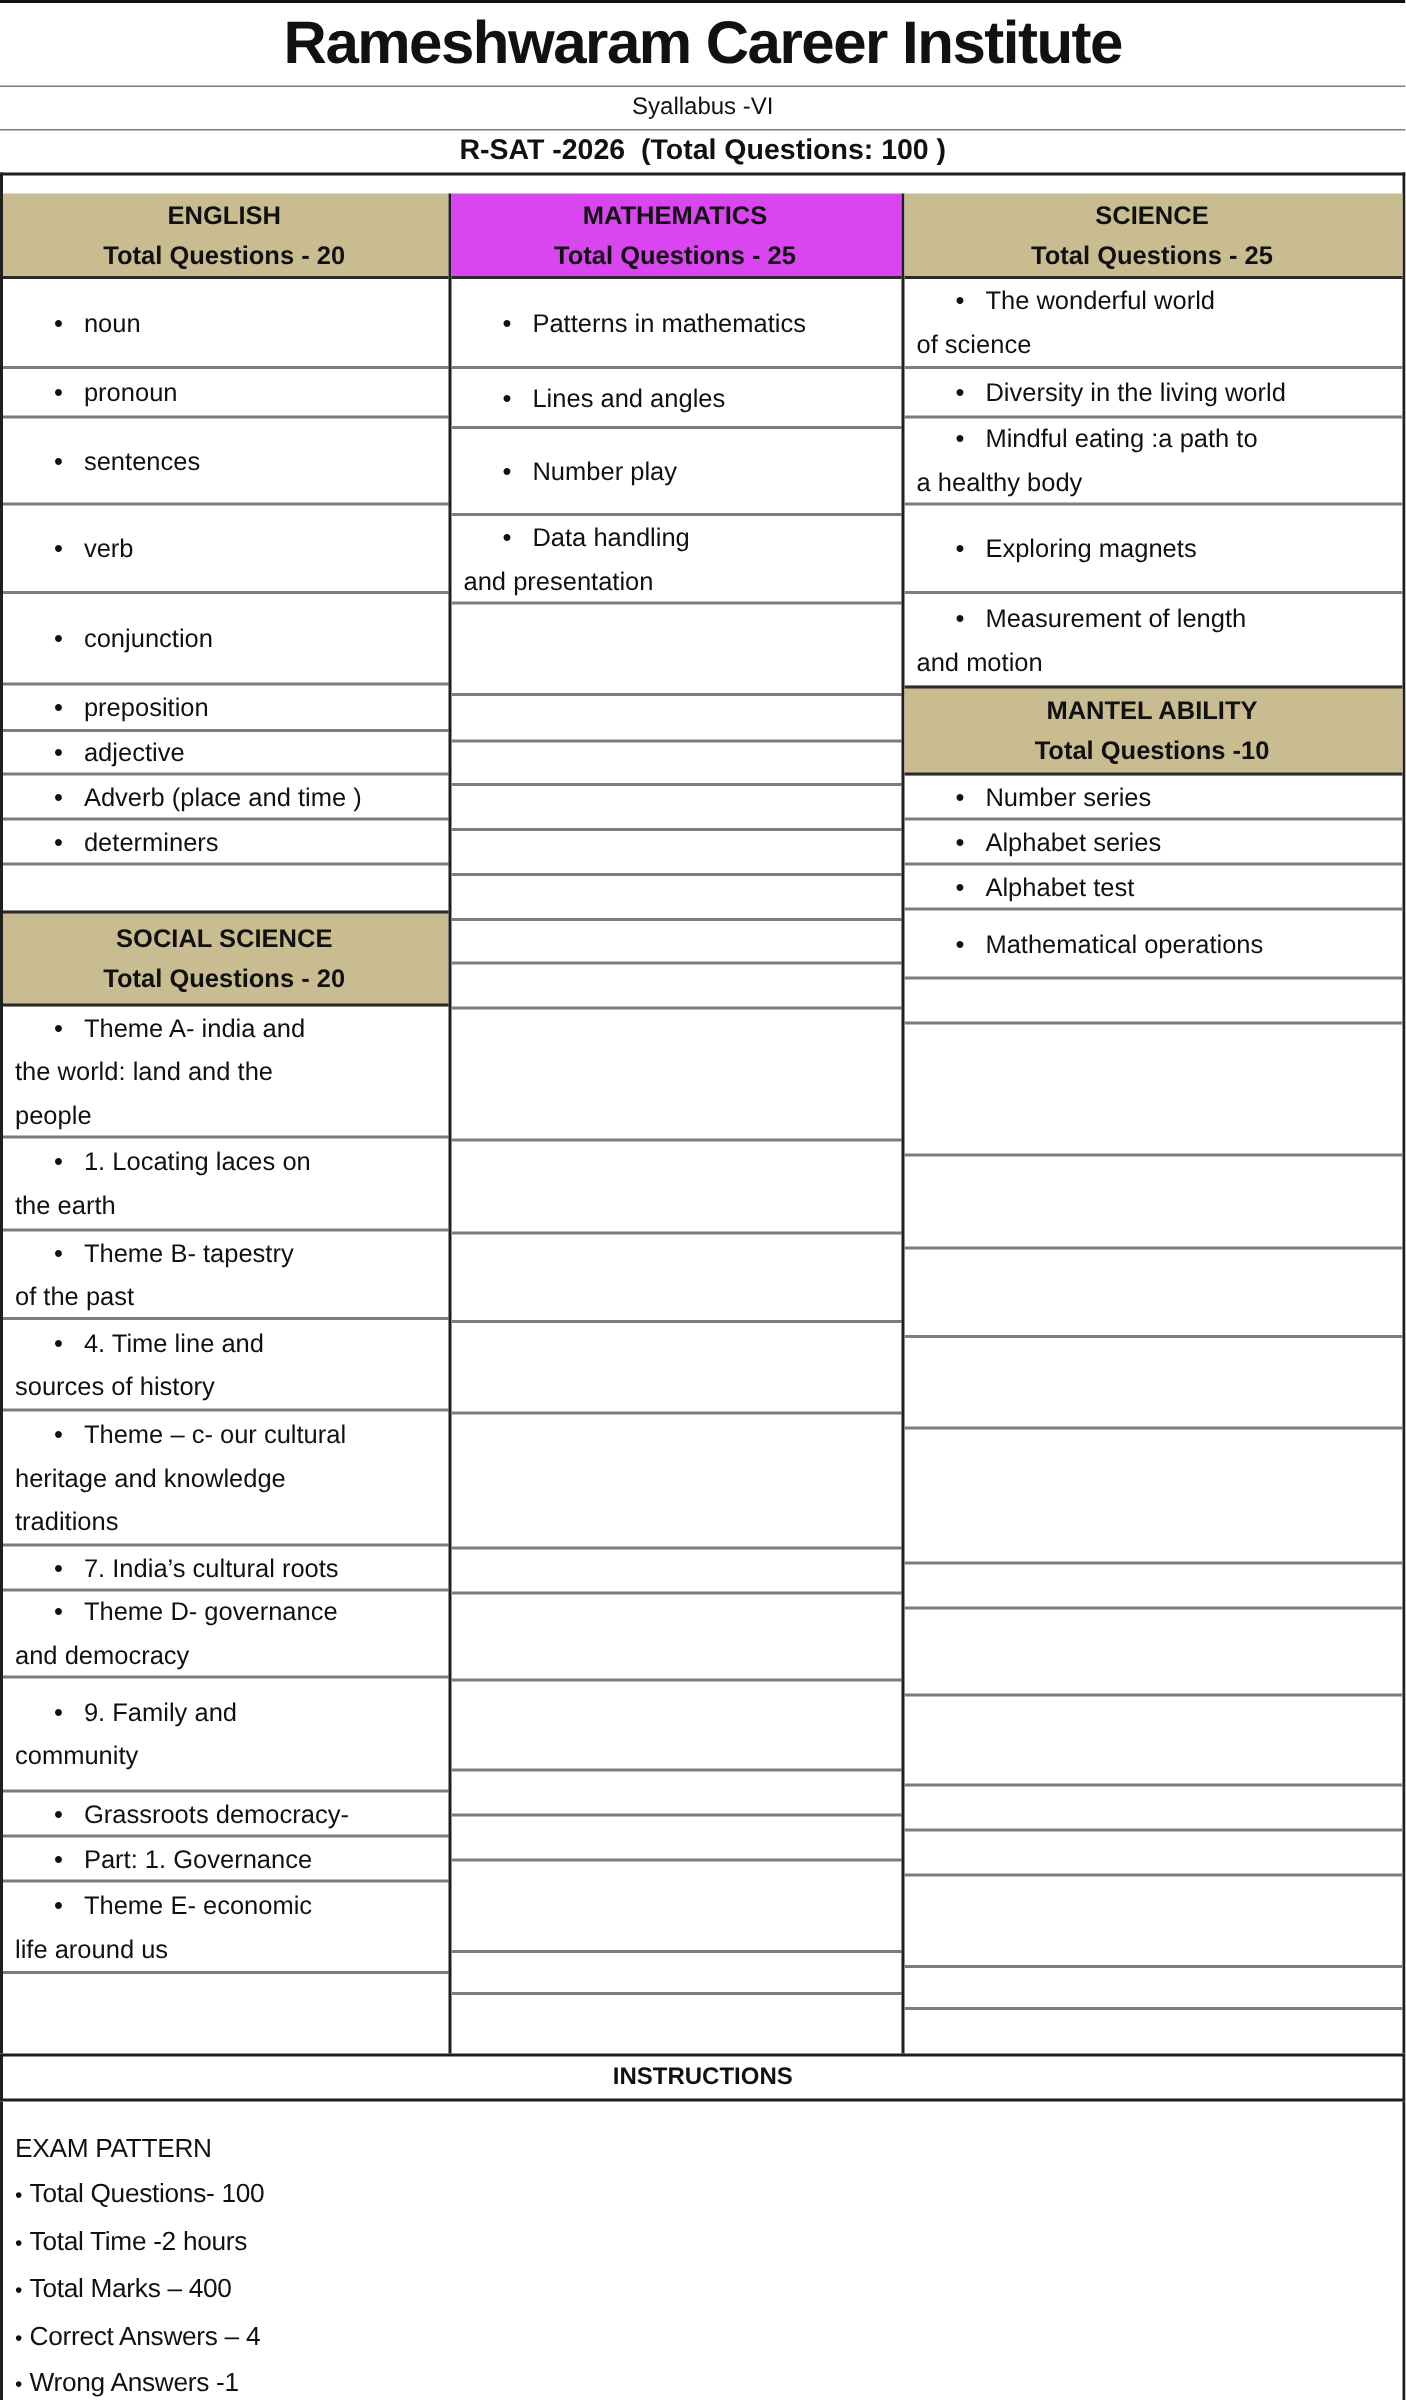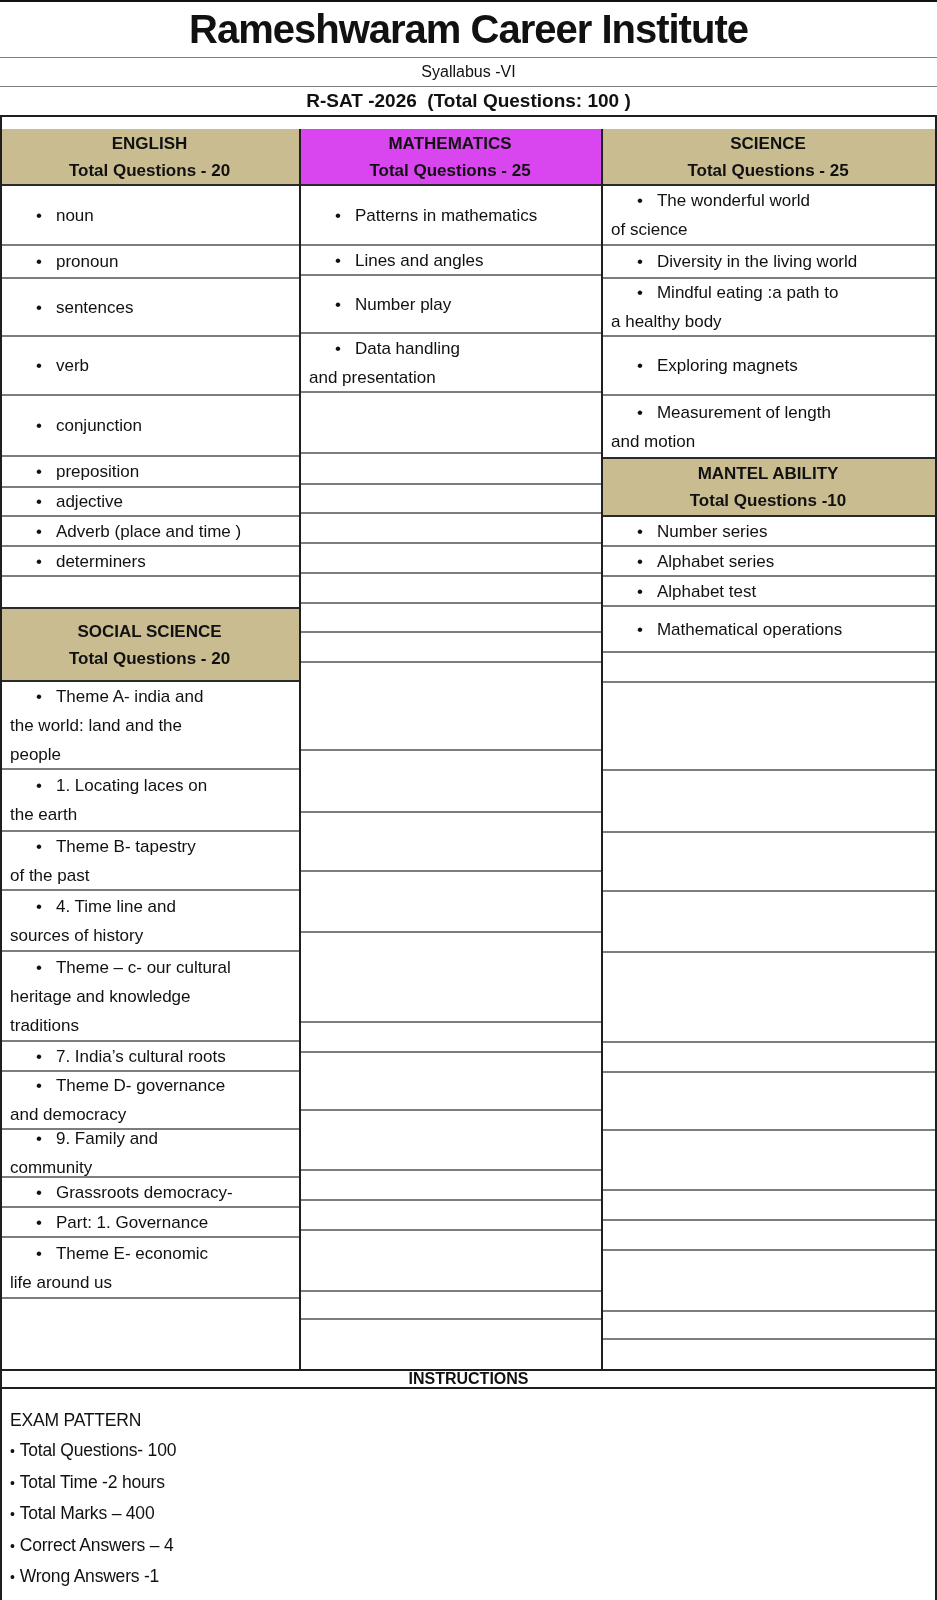--- a/index.html
+++ b/index.html
@@ -21,21 +21,21 @@
   .col-m,.col-s{border-left:2px solid #1f1f1f;}
 
   .c{box-sizing:border-box;border-bottom:2px solid #7d7d7d;display:flex;flex-direction:column;justify-content:center;
     padding:0 10px 0 8px;overflow:hidden;}
   .c.nb{border-bottom:none;}
   .li{font-size:17px;line-height:29px;white-space:pre-line;text-indent:26px;}
   .li::before{content:"\2022";margin-right:14px;}
   .hdr{background:#c9bc90;border-bottom:2px solid #2a2a2a;text-align:center;font-weight:bold;font-size:17px;line-height:27px;}
   .hdr.mid{border-top:2px solid #2a2a2a;}
 
-  .instructions-row{border-top:2.5px solid #1f1f1f;border-bottom:2.5px solid #1f1f1f;height:20px;
+  .instructions-row{border-top:2.5px solid #1f1f1f;border-bottom:2.5px solid #1f1f1f;height:32px;
     display:flex;align-items:center;justify-content:center;font-weight:bold;font-size:16px;}
   .exam-pattern{border-bottom:3px solid #111;height:231px;padding:16px 10px 0 8px;font-size:17.5px;letter-spacing:-0.2px;}
   .ep-title{line-height:30px;}
   .ep-item{line-height:30.5px;}
   .ep-item::before{content:"\2022 ";font-size:14px;margin-right:5px;}
 </style>
 </head>
 <body>
 
 <div class="sheet">
@@ -72,21 +72,21 @@
       <div class="c" style="height:29px">
           <div class="li">adjective</div>
         </div>
       <div class="c" style="height:30px">
           <div class="li">Adverb (place and time )</div>
         </div>
       <div class="c" style="height:30px">
           <div class="li">determiners</div>
         </div>
       <div class="c nb" style="height:30px"></div>
-      <div class="c hdr mid" style="height: 75px; background: rgb(201, 188, 144);">
+      <div class="c hdr mid" style="height: 64px; background: rgb(201, 188, 144);">
         <div>SOCIAL SCIENCE</div>
         <div>Total Questions - 20</div>
       </div>
       <div class="c" style="height:88px">
           <div class="li">Theme A- india and
 the world: land and the
 people</div>
         </div>
       <div class="c" style="height:62px">
           <div class="li">1. Locating laces on
@@ -105,21 +105,21 @@
 heritage and knowledge
 traditions</div>
         </div>
       <div class="c" style="height:30px">
           <div class="li">7. India’s cultural roots</div>
         </div>
       <div class="c" style="height:58px">
           <div class="li">Theme D- governance
 and democracy</div>
         </div>
-      <div class="c" style="height:48px">
+      <div class="c" style="height:76px">
           <div class="li">9. Family and
 community</div>
         </div>
       <div class="c" style="height:30px">
           <div class="li">Grassroots democracy-</div>
         </div>
       <div class="c" style="height:30px">
           <div class="li">Part: 1. Governance</div>
         </div>
       <div class="c" style="height:61px">
@@ -130,21 +130,21 @@
     </div>
 
     <div class="col col-m">
       <div class="c hdr" style="height: 57px; background: #d946ef;">
         <div>MATHEMATICS</div>
         <div>Total Questions - 25</div>
       </div>
       <div class="c" style="height:60px">
           <div class="li">Patterns in mathematics</div>
         </div>
-      <div class="c" style="height:30px">
+      <div class="c" style="height:40px">
           <div class="li">Lines and angles</div>
         </div>
       <div class="c" style="height:58px">
           <div class="li">Number play</div>
         </div>
       <div class="c" style="height:59px">
           <div class="li">Data handling
 and presentation</div>
         </div>
       <div class="c" style="height:61px"></div>

